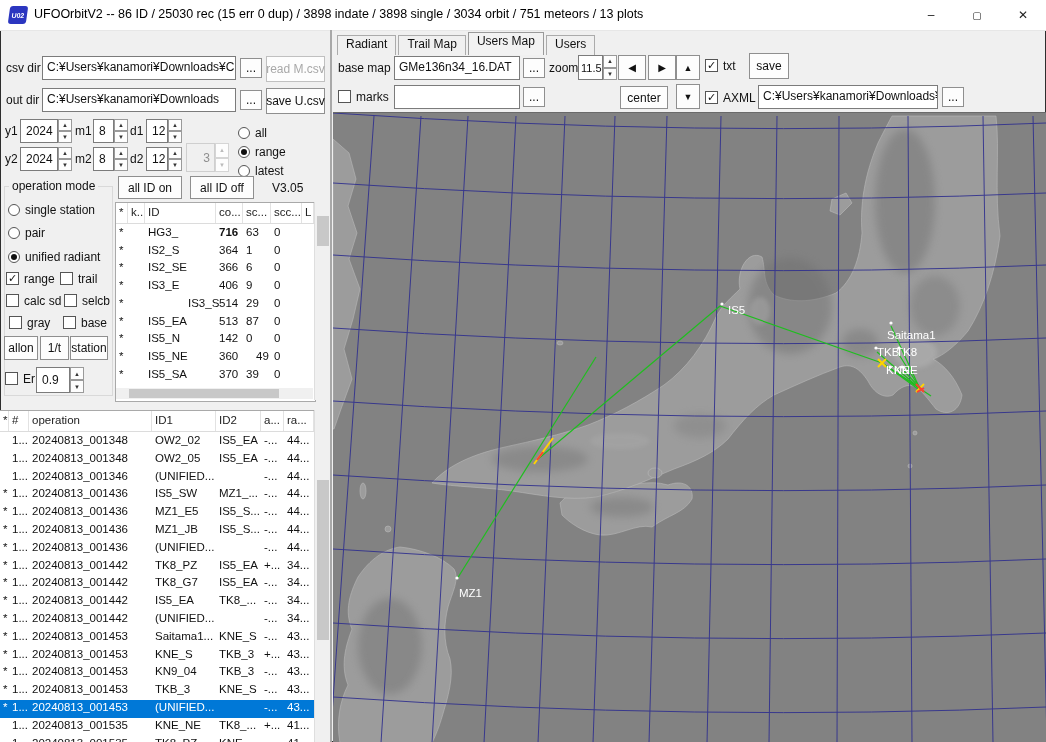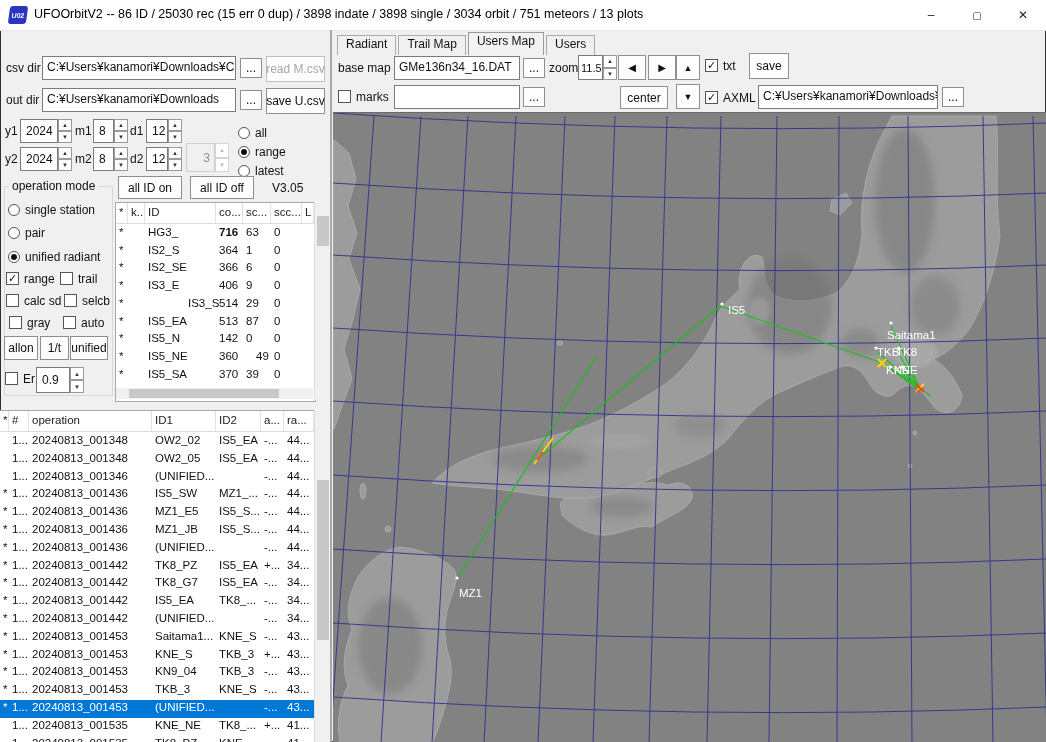--- a/index.html
+++ b/index.html
@@ -137,24 +137,24 @@
   <span class="grouplabel" style="left:9px;top:179px;">operation mode</span>
   <div id="opmode-items">
       <div class="radioitem" style="left: 8px; top: 202px;"><span class="radio"></span><span class="t">single station</span></div>
       <div class="radioitem" style="left: 8px; top: 225.5px;"><span class="radio"></span><span class="t">pair</span></div>
       <div class="radioitem" style="left: 8px; top: 249px;"><span class="radio on"></span><span class="t">unified radiant</span></div>
       <div class="cbitem" style="left: 6px; top: 271px;"><span class="cb">✓</span><span class="t">range</span></div>
       <div class="cbitem" style="left: 60px; top: 271px;"><span class="cb"></span><span class="t">trail</span></div>
       <div class="cbitem" style="left: 6px; top: 293px;"><span class="cb"></span><span class="t">calc sd</span></div>
       <div class="cbitem" style="left: 64px; top: 293px;"><span class="cb"></span><span class="t">selcb</span></div>
       <div class="cbitem" style="left: 9px; top: 315px;"><span class="cb"></span><span class="t">gray</span></div>
-      <div class="cbitem" style="left: 63px; top: 315px;"><span class="cb"></span><span class="t">auto</span></div>
+      <div class="cbitem" style="left: 63px; top: 315px;"><span class="cb"></span><span class="t">base</span></div>
       <div class="btn" style="left: 4px; top: 336px; width: 34px; height: 24px;">allon</div>
       <div class="btn" style="left: 40px; top: 336px; width: 29px; height: 24px;">1/t</div>
-      <div class="btn" style="left: 70px; top: 336px; width: 38px; height: 24px;">unified</div>
+      <div class="btn" style="left: 70px; top: 336px; width: 38px; height: 24px;">station</div>
       <div class="cbitem" style="left: 5px; top: 371px;"><span class="cb"></span><span class="t">Er</span></div>
       <div class="spinbox" style="left: 36px; top: 367px; width: 34px; height: 26px;">0.9</div>
       <div class="spinbtns" style="left: 70px; top: 367px; height: 26px;">
         <span>▲</span>
         <span>▼</span>
       </div>
     </div>
 
   <div class="btn" style="left:118px;top:176px;width:64px;height:23px;">all ID on</div>
   <div class="btn" style="left:190px;top:176px;width:64px;height:23px;">all ID off</div>

